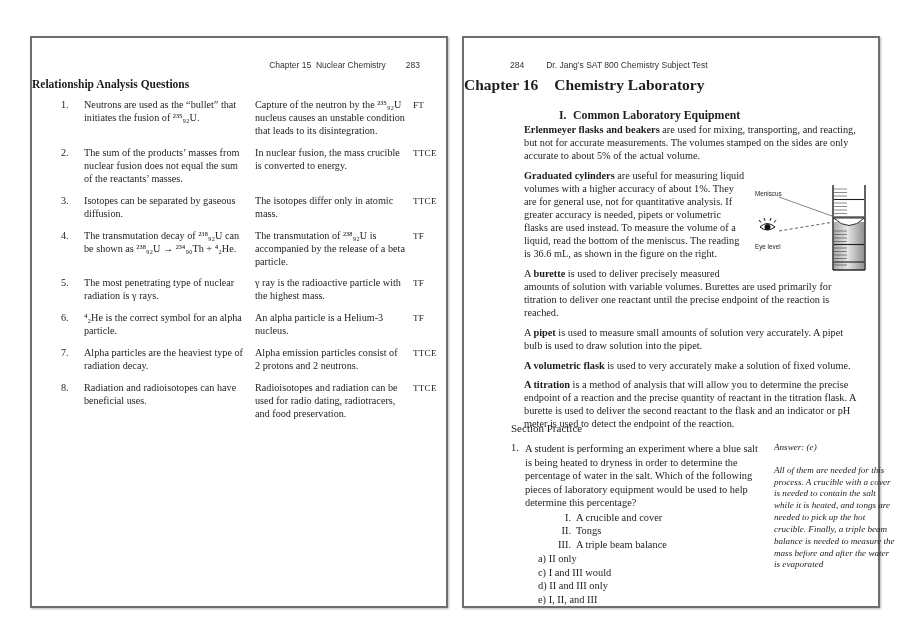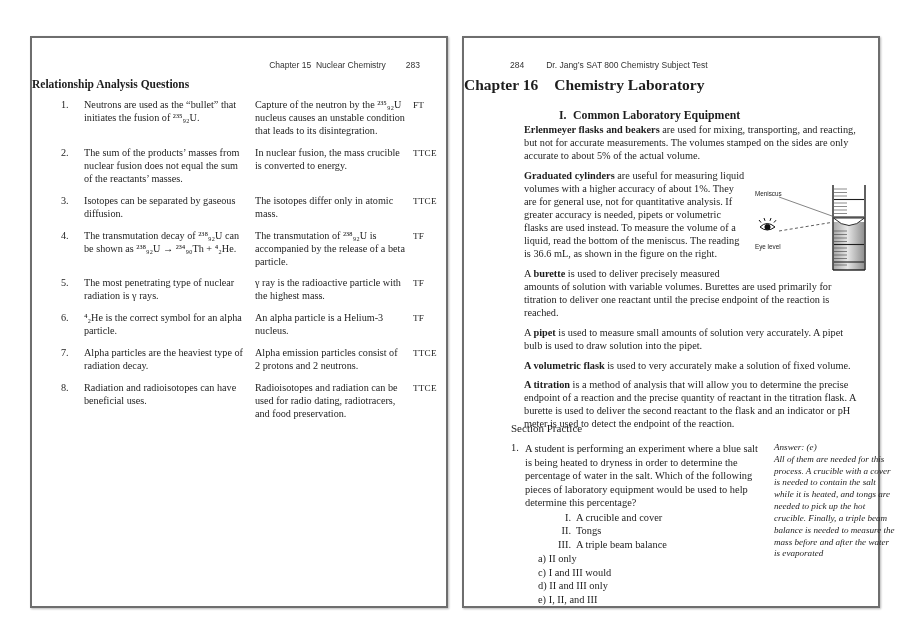--- a/index.html
+++ b/index.html
@@ -35,21 +35,21 @@
   .body-copy p{margin:0 0 7px 0;}
   .gc-figure{float:right;width:126px;height:86px;margin:15px -23px 4px 9px;}
   .sp-head{position:absolute;top:384px;left:47px;font-weight:normal;font-size:11px;}
   .q-block{position:absolute;top:404px;left:47px;display:flex;}
   .q-num{width:14px;font-size:10.4px;flex:none;}
   .q-body{width:238px;font-size:10.4px;line-height:1.3;flex:none;}
   .roman-list{margin-top:1px;margin-left:22px;}
   .roman-row .rn{display:inline-block;width:24px;text-align:right;margin-right:5px;}
   .choices{margin-top:1px;margin-left:13px;}
   .q-answer{margin-left:11px;width:122px;font-style:italic;font-size:9.1px;line-height:1.3;color:#232323;flex:none;}
-  .q-answer .ans-label{}
+  .q-answer .ans-label{margin-bottom:11px;}
 </style>
 </head>
 <body>
 
 <div class="canvas">
 
   <div class="page page-left">
     <div class="pg-header">
       <span>Chapter 15  Nuclear Chemistry</span><span class="hdr-gap-l">283</span>
     </div>

